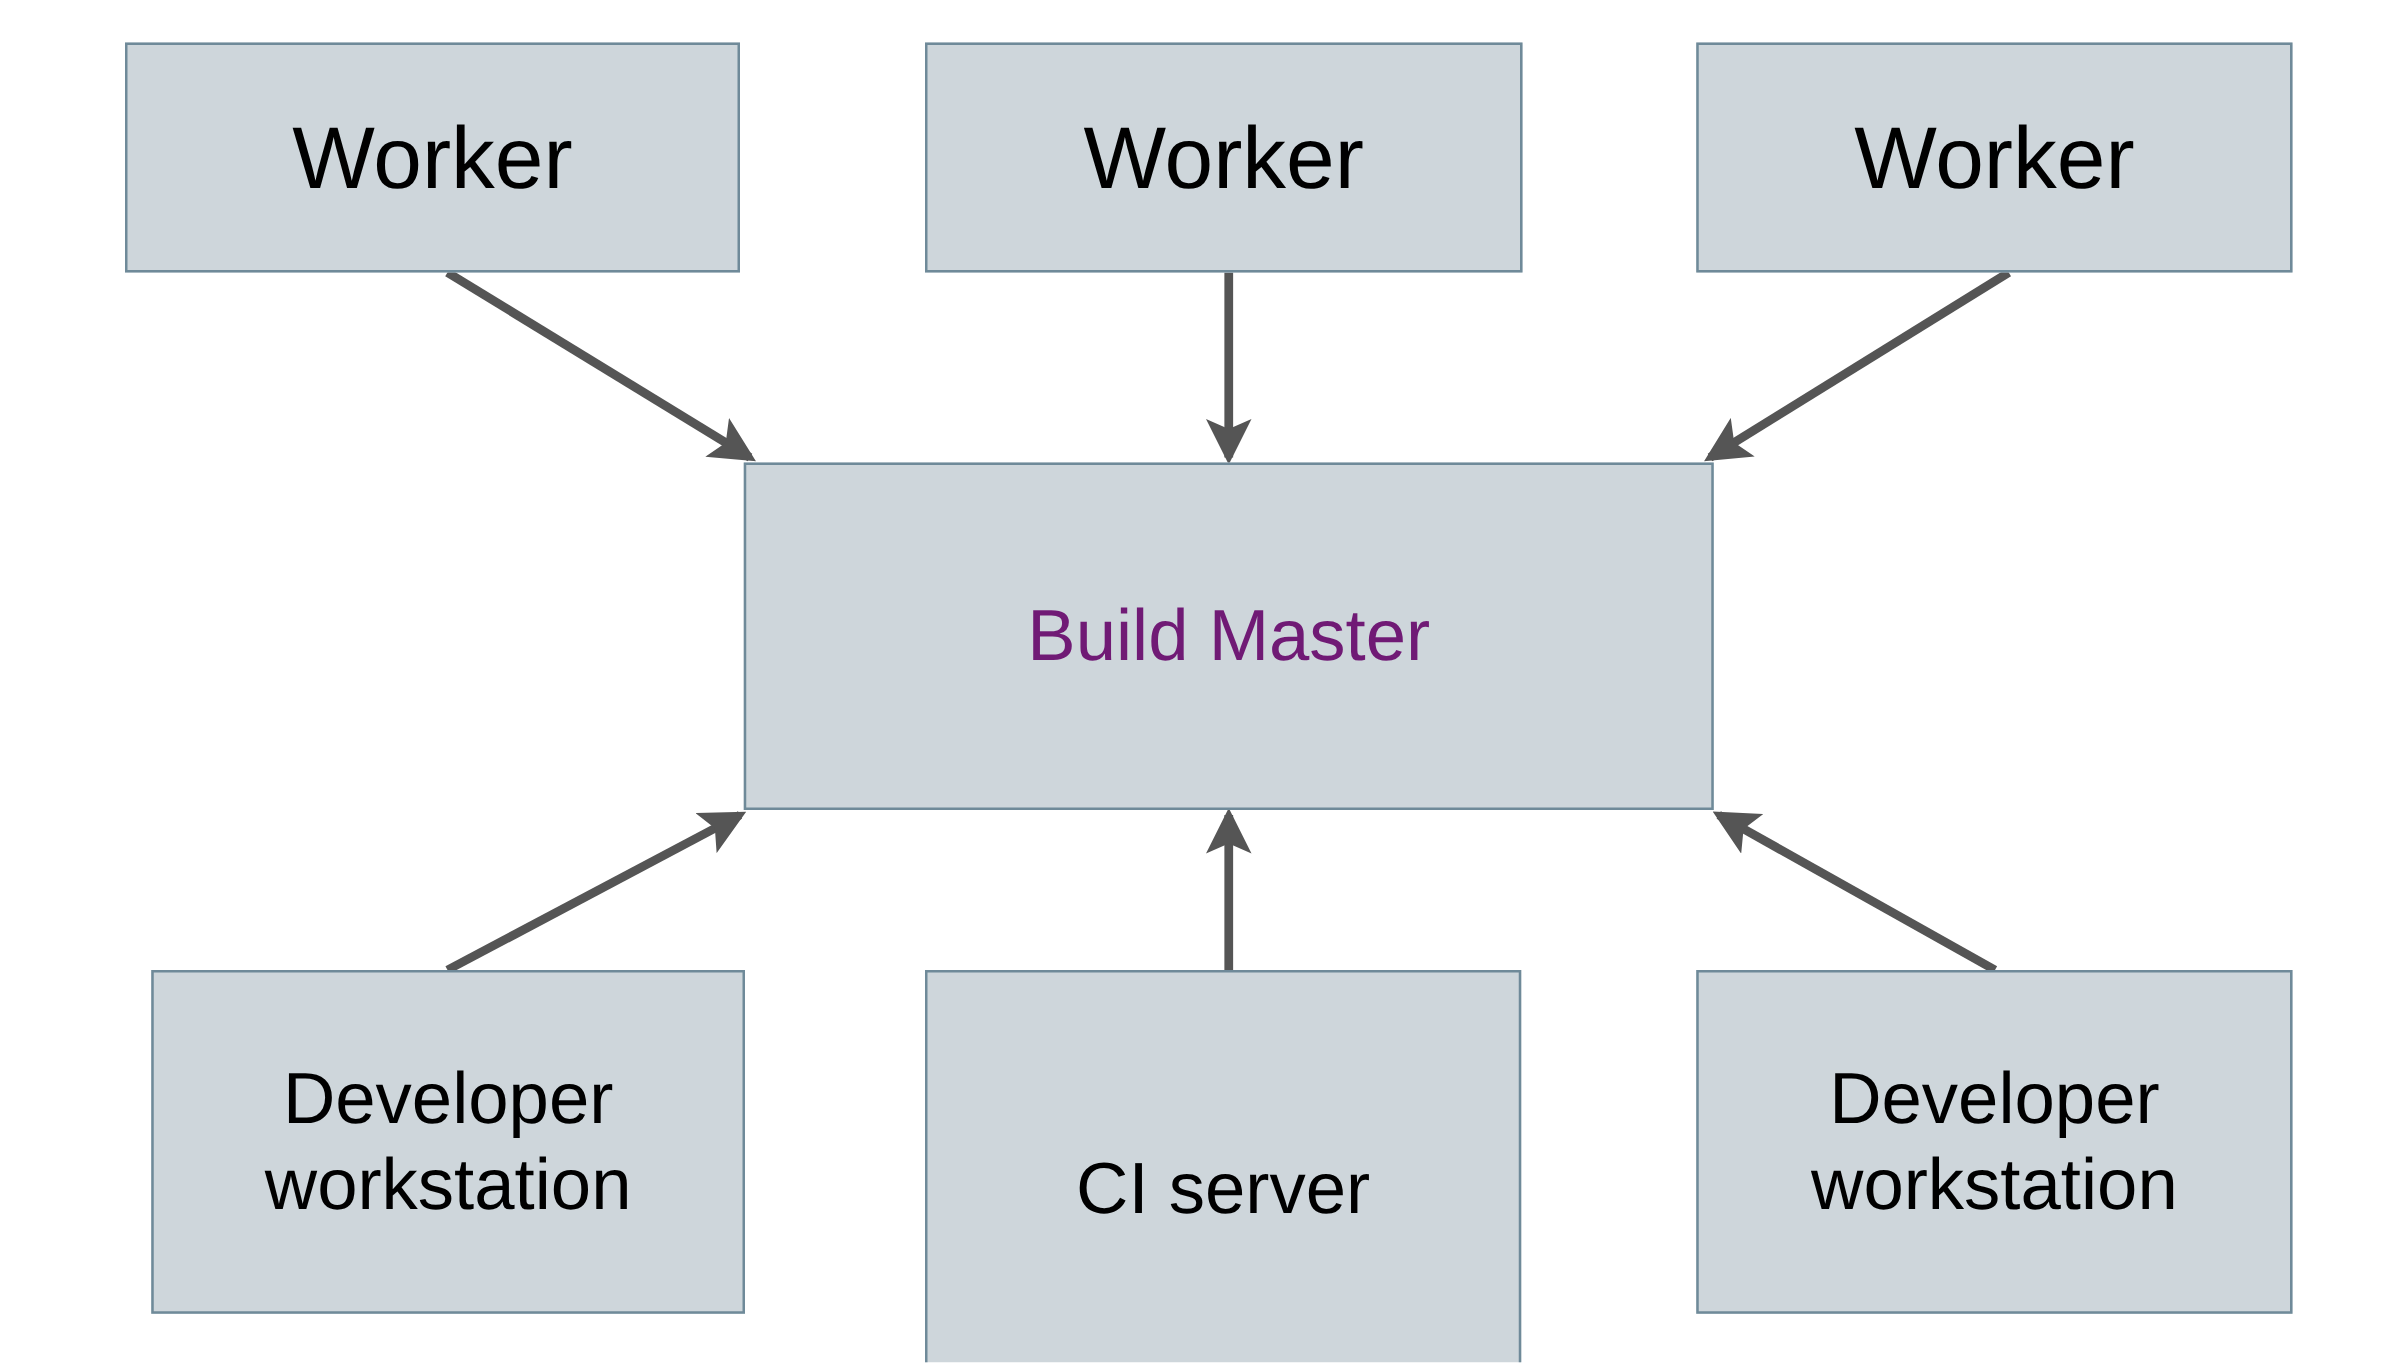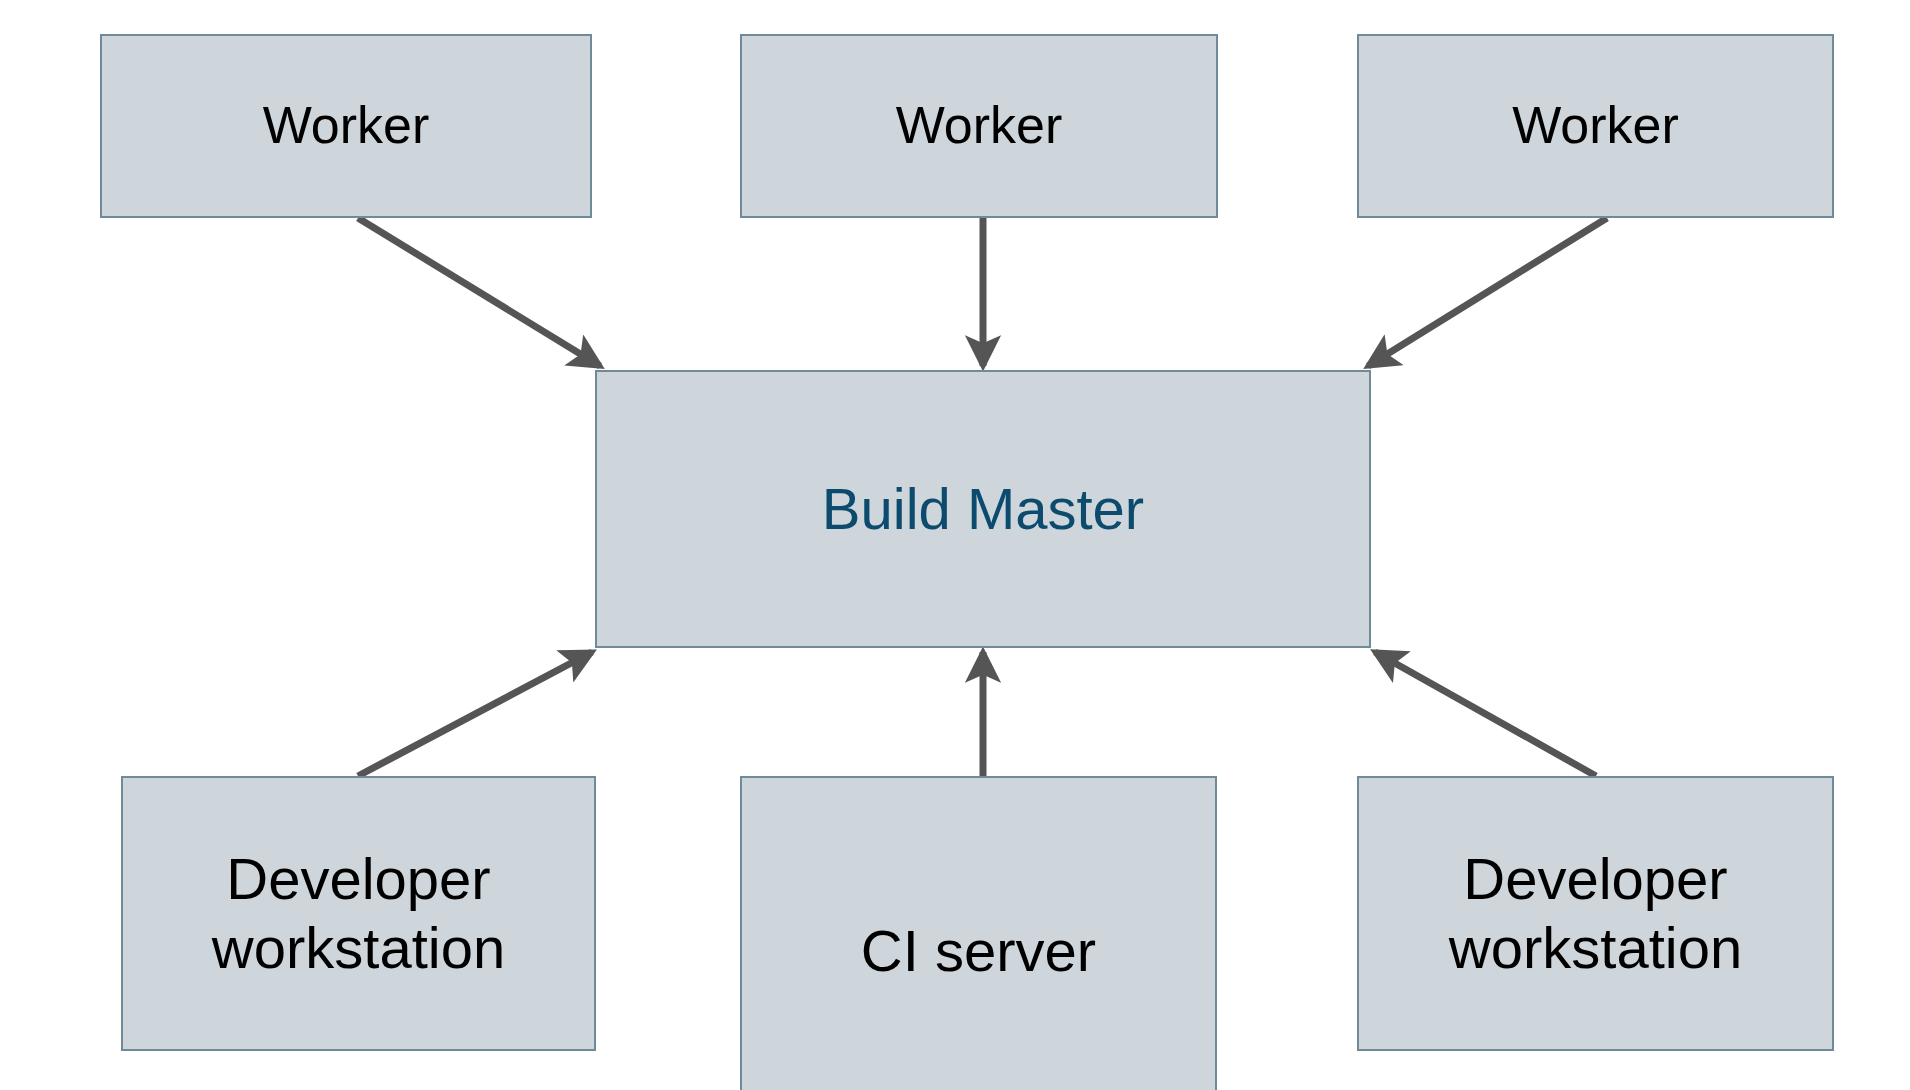--- a/index.html
+++ b/index.html
@@ -35,21 +35,21 @@
     text-align: center;
     color: #000000;
     line-height: 1.18;
     white-space: pre-line;
   }
   .node-label {
     display: block;
     padding: 0 8px;
     white-space: pre-line;
   }
-  .node-worker   { font-size: 52px; }
+  .node-worker   { font-size: 70px; }
   .node-master   { font-size: 58px; }
   .node-ci       { font-size: 58px; }
   .node-dev      { font-size: 58px; align-items: center; }
 </style>
 </head>
 <body>
 
 <div id="canvas">
 
   <svg id="edge-layer" viewBox="0 0 1910 1090" xmlns="http://www.w3.org/2000/svg">
@@ -73,21 +73,21 @@
   </div>
 
   <div class="node node-worker" style="left: 740px; top: 34px; width: 478px; height: 184px; background: rgb(206, 214, 219); border-color: rgb(111, 138, 153); color: rgb(0, 0, 0);">
     <span class="node-label">Worker</span>
   </div>
 
   <div class="node node-worker" style="left: 1357px; top: 34px; width: 477px; height: 184px; background: rgb(206, 214, 219); border-color: rgb(111, 138, 153); color: rgb(0, 0, 0);">
     <span class="node-label">Worker</span>
   </div>
 
-  <div class="node node-master" style="left: 595px; top: 370px; width: 776px; height: 278px; background: rgb(206, 214, 219); border-color: rgb(111, 138, 153); color: #0c4a6e;">
+  <div class="node node-master" style="left: 595px; top: 370px; width: 776px; height: 278px; background: rgb(206, 214, 219); border-color: rgb(111, 138, 153); color: #701a75;">
     <span class="node-label">Build Master</span>
   </div>
 
   <div class="node node-dev" style="left: 121px; top: 776px; width: 475px; height: 275px; background: rgb(206, 214, 219); border-color: rgb(111, 138, 153); color: rgb(0, 0, 0);">
     <span class="node-label">Developer
 workstation</span>
   </div>
 
   <div class="node node-ci" style="left: 740px; top: 776px; width: 477px; height: 350px; background: rgb(206, 214, 219); border-color: rgb(111, 138, 153); color: rgb(0, 0, 0);">
     <span class="node-label">CI server</span>

